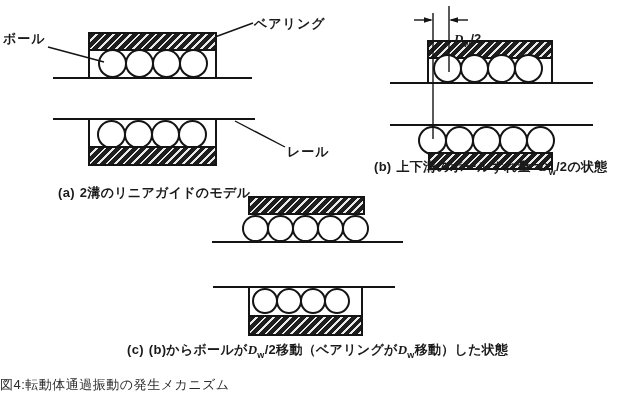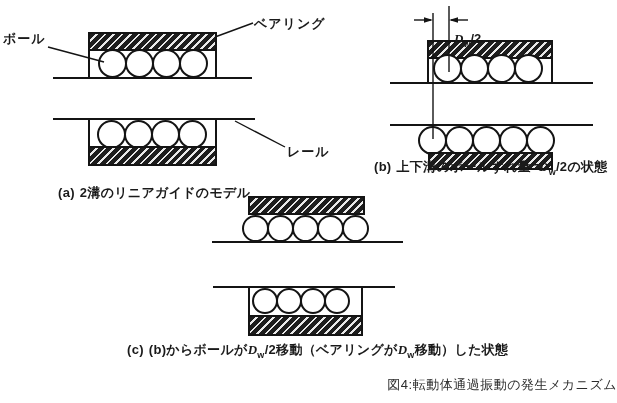--- a/index.html
+++ b/index.html
@@ -18,21 +18,21 @@
   .ball {
     width:var(--d); height:var(--d); box-sizing:border-box; flex:none;
     border:2px solid #141414; border-radius:50%; background:#fff; margin-right:-2px;
   }
   .lbl { position:absolute; font-size:13px; font-weight:600; white-space:nowrap; letter-spacing:1px; }
   .cap { position:absolute; font-size:13px; font-weight:600; white-space:nowrap; letter-spacing:0.3px; }
   .cap .pfx { font-weight:700; margin-right:5px; }
   .dvar { font-family:"Liberation Serif","DejaVu Serif",serif; font-style:italic; font-weight:600; }
   .dsub { font-size:9px; font-weight:600; }
   .dim-lbl { position:absolute; font-size:13px; font-weight:600; letter-spacing:0; }
-  .figcap { position:absolute; left:0; right:0; top:376px; text-align:right; font-size:13px; font-weight:500; color:#2b2b2b; letter-spacing:0.5px; }
+  .figcap { position:absolute; left:0; right:0; top:376px; text-align:left; font-size:13px; font-weight:500; color:#2b2b2b; letter-spacing:0.5px; }
   .overlay { position:absolute; left:0; top:0; pointer-events:none; }
   .overlay line { stroke:#141414; stroke-width:1.4; }
   .overlay polygon { fill:#141414; }
 </style>
 </head>
 <body>
 
 <div class="stage">
 
   <div>

